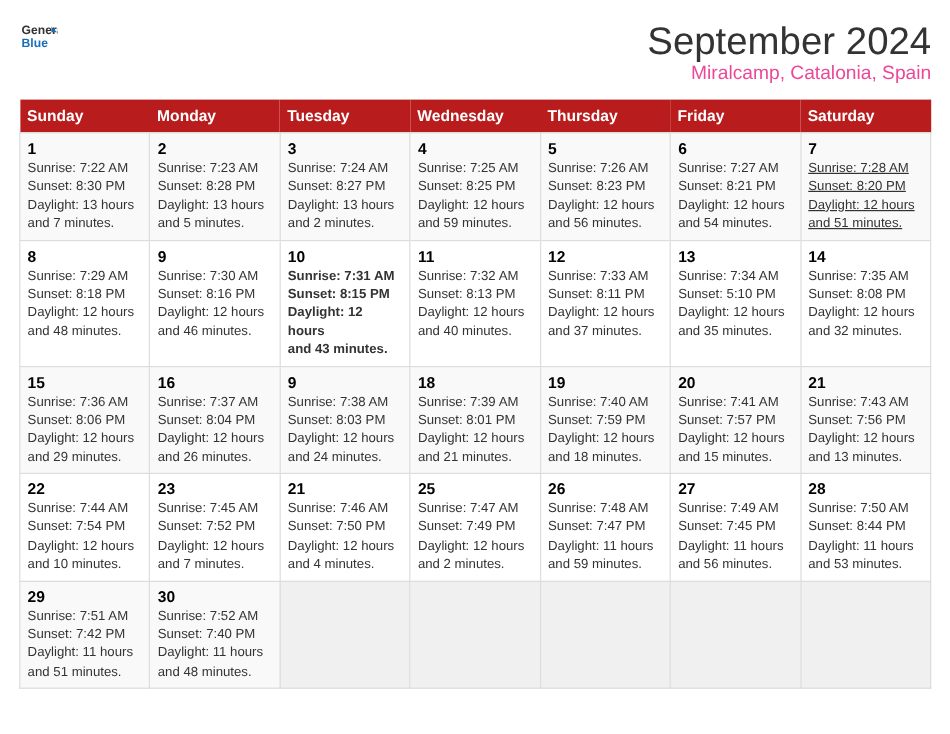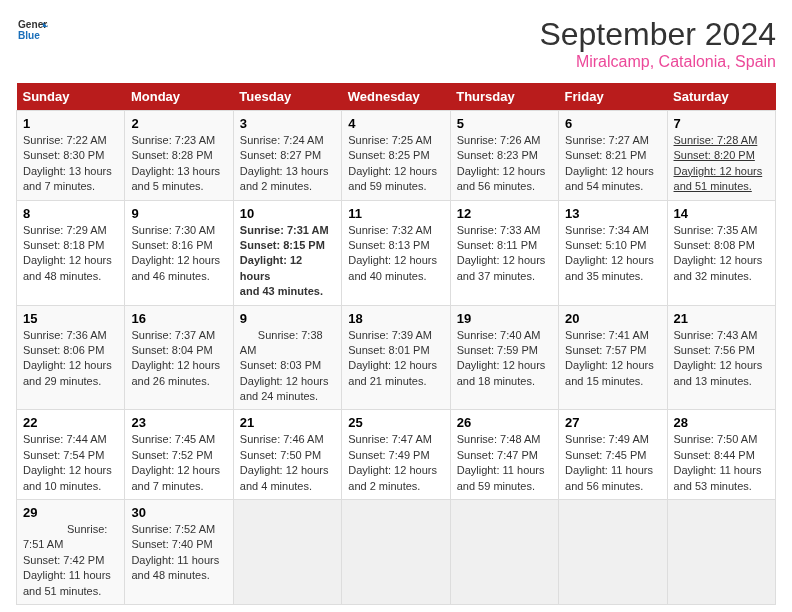--- a/index.html
+++ b/index.html
@@ -169,21 +169,21 @@
       </tr>
       <tr>
         <td><span class="day-num">15</span><span class="day-info" style="white-space: pre-line;">Sunrise: 7:36 AM
 Sunset: 8:06 PM
 Daylight: 12 hours
 and 29 minutes.</span></td>
         <td><span class="day-num">16</span><span class="day-info" style="white-space: pre-line; margin-top: 44px;">Sunrise: 7:37 AM
 Sunset: 8:04 PM
 Daylight: 12 hours
 and 26 minutes.</span></td>
-        <td><span class="day-num">9</span><span class="day-info" style="white-space: pre-line; margin-left: 18px;">Sunrise: 7:38 AM
+        <td><span class="day-num">9</span><span class="day-info" style="white-space: pre-line;">Sunrise: 7:38 AM
 Sunset: 8:03 PM
 Daylight: 12 hours
 and 24 minutes.</span></td>
         <td><span class="day-num">18</span><span class="day-info" style="white-space: pre-line;">Sunrise: 7:39 AM
 Sunset: 8:01 PM
 Daylight: 12 hours
 and 21 minutes.</span></td>
         <td><span class="day-num">19</span><span class="day-info" style="white-space: pre-line;">Sunrise: 7:40 AM
 Sunset: 7:59 PM
 Daylight: 12 hours
@@ -221,21 +221,21 @@
         <td><span class="day-num">27</span><span class="day-info" style="white-space: pre-line;">Sunrise: 7:49 AM
 Sunset: 7:45 PM
 Daylight: 11 hours
 and 56 minutes.</span></td>
         <td><span class="day-num">28</span><span class="day-info" style="white-space: pre-line;">Sunrise: 7:50 AM
 Sunset: 8:44 PM
 Daylight: 11 hours
 and 53 minutes.</span></td>
       </tr>
       <tr>
-        <td><span class="day-num">29</span><span class="day-info" style="white-space: pre-line; margin-left: 44px;">Sunrise: 7:51 AM
+        <td><span class="day-num">29</span><span class="day-info" style="white-space: pre-line;">Sunrise: 7:51 AM
 Sunset: 7:42 PM
 Daylight: 11 hours
 and 51 minutes.</span></td>
         <td><span class="day-num">30</span><span class="day-info" style="white-space: pre-line;">Sunrise: 7:52 AM
 Sunset: 7:40 PM
 Daylight: 11 hours
 and 48 minutes.</span></td>
         <td class="empty-cell"></td>
         <td class="empty-cell"></td>
         <td class="empty-cell"></td>

